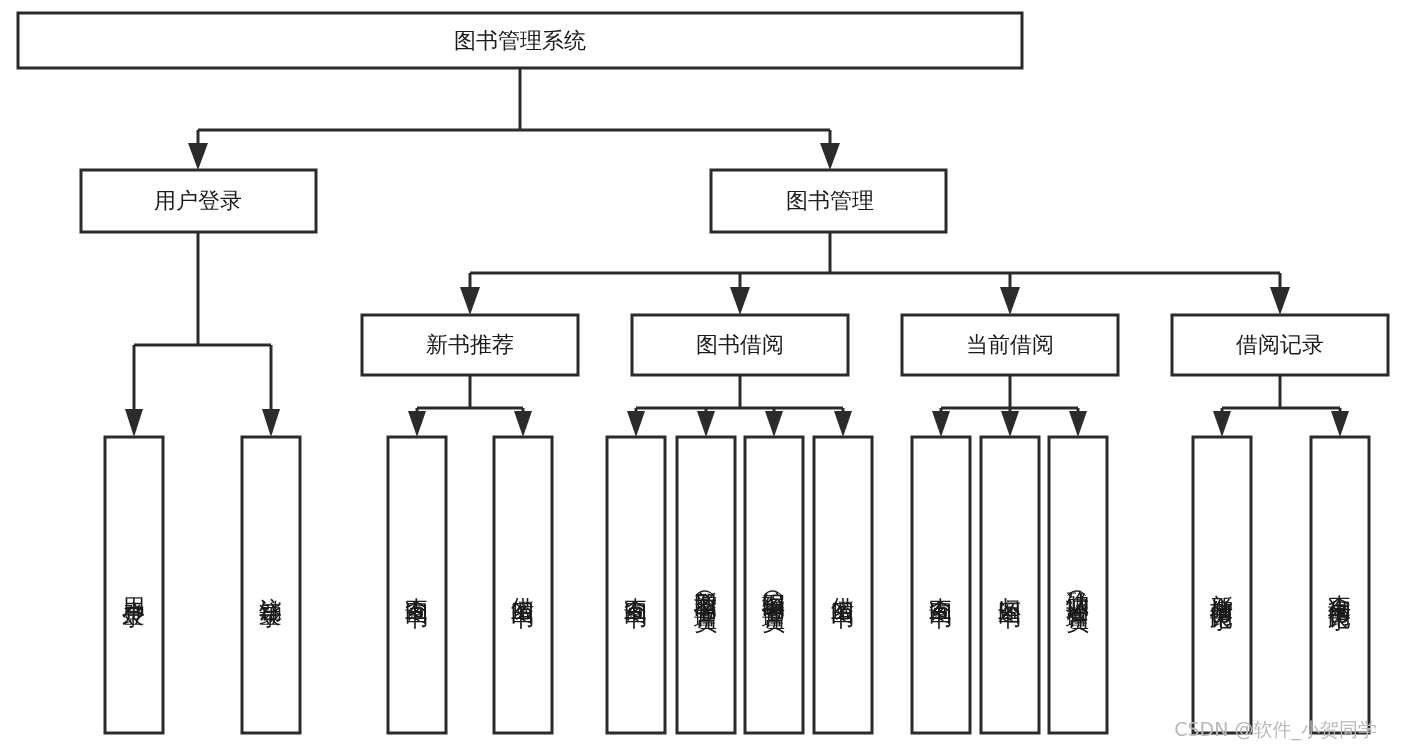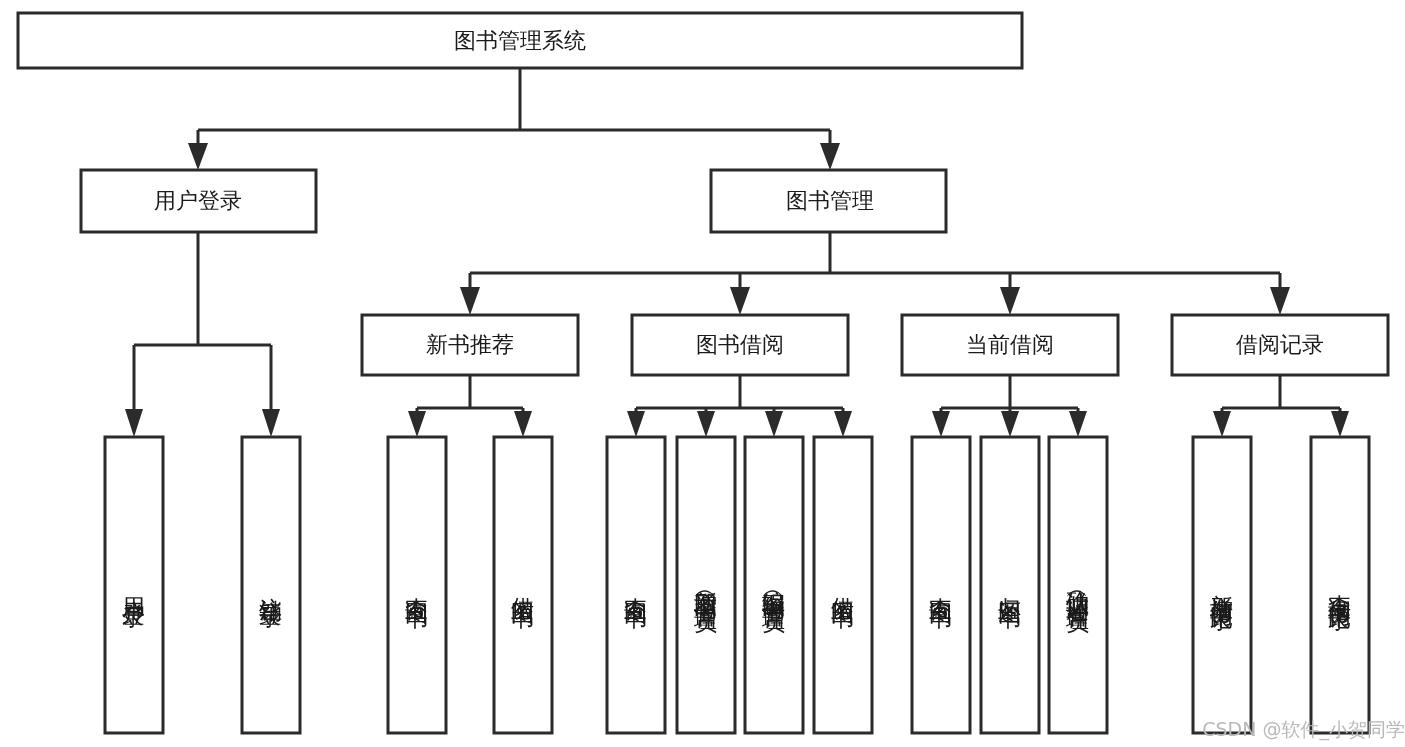--- a/index.html
+++ b/index.html
@@ -53,21 +53,21 @@
     font-family: "DejaVu Sans", "Liberation Sans", sans-serif;
     fill: #1a1a1a;
     font-size: 23px;
     text-anchor: middle;
     writing-mode: vertical-rl;
     glyph-orientation-vertical: 0;
     letter-spacing: 3px;
   }
   .watermark {
     position: absolute;
-    right: 0;
+    right: 28px;
     bottom: 4px;
     font-family: "DejaVu Sans", "Liberation Sans", sans-serif;
     font-size: 19px;
     color: #b9b9b9;
     white-space: nowrap;
     pointer-events: none;
     user-select: none;
   }
 </style>
 </head>

